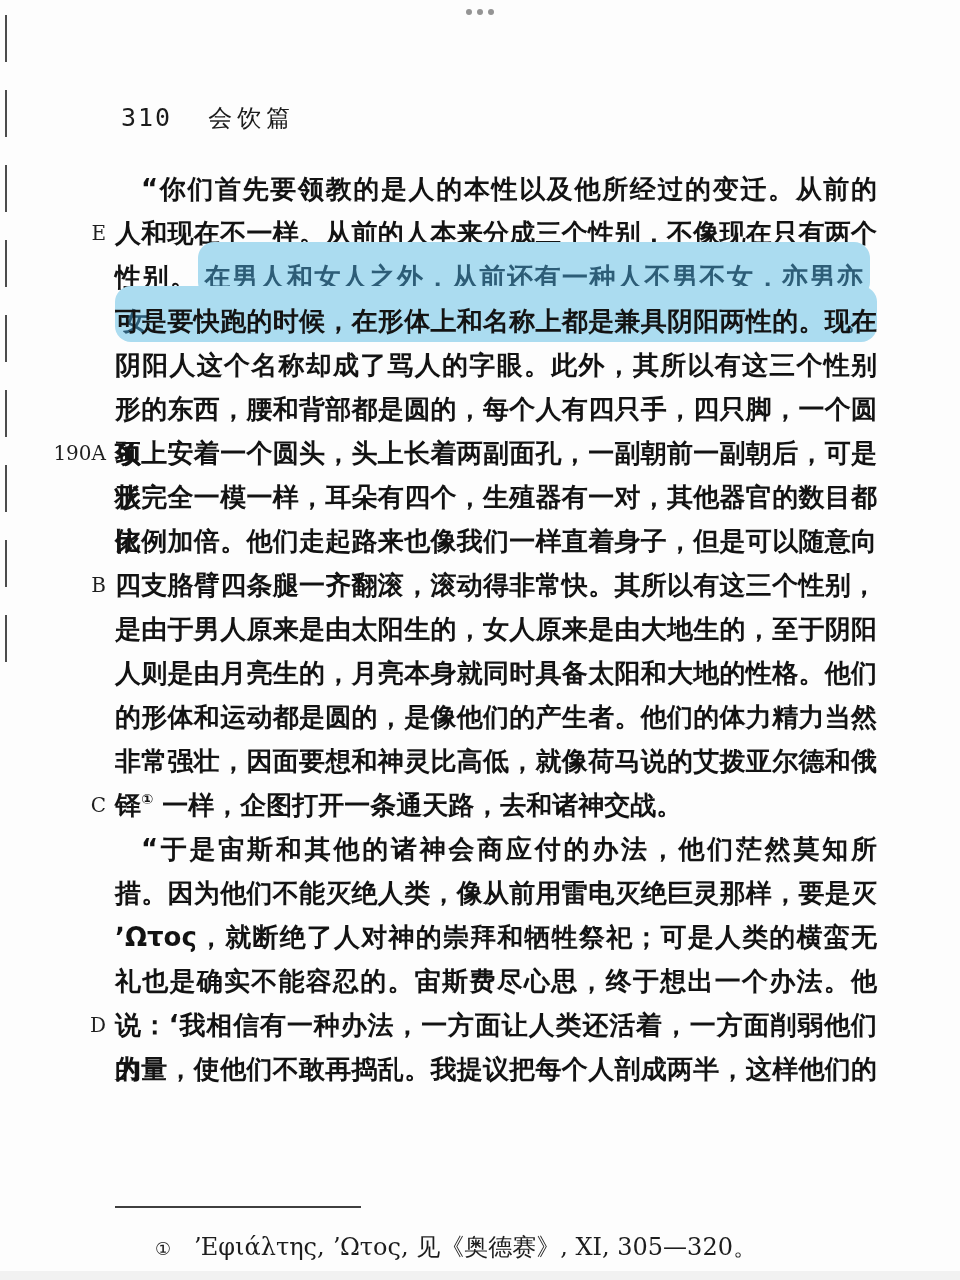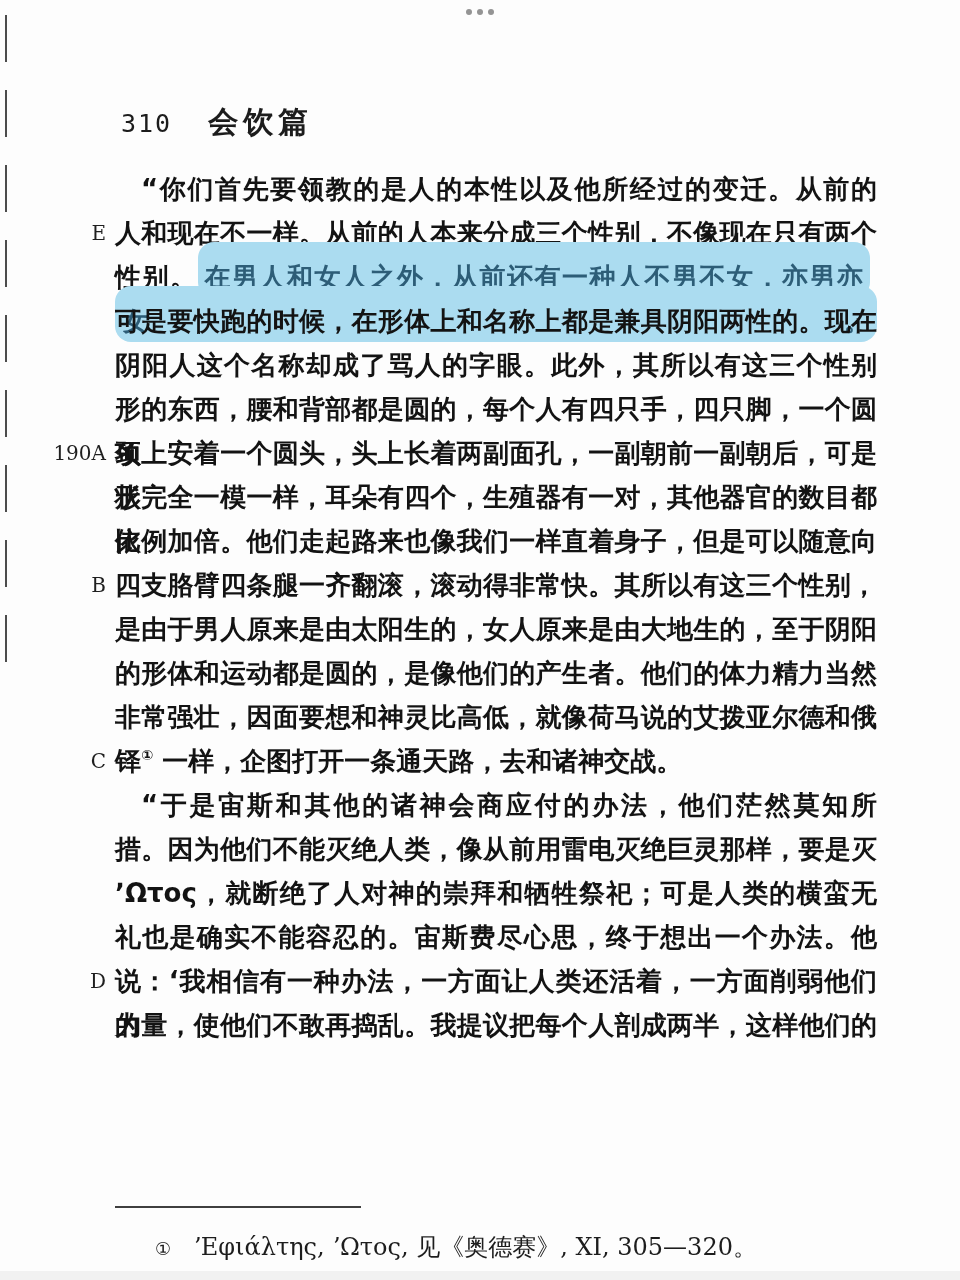--- a/index.html
+++ b/index.html
@@ -23,21 +23,21 @@
     position:absolute;left:5px;top:15px;width:2px;height:653px;
     background:repeating-linear-gradient(to bottom,#4c4c4c 0 47px,transparent 47px 75px);
   }
   
   .header{
     position:absolute;left:121px;top:102px;
     display:flex;align-items:baseline;gap:36px;
     color:#1c1c1c;
   }
   .pagenum{font-size:25px;letter-spacing:2px;font-family:"DejaVu Sans Mono",monospace;}
-  .booktitle{font-size:30px;font-weight:bold;letter-spacing:5px;}
+  .booktitle{font-size:24px;font-weight:normal;letter-spacing:5px;}
   
   .bodytext{
     position:absolute;left:115px;top:167px;width:762px;
     color:#131313;
   }
   .line{
     position:relative;height:44px;line-height:44px;
     font-size:26px;font-weight:600;
     text-align:justify;text-align-last:justify;
   }
@@ -102,20 +102,21 @@
       <div class="line"><span class="mlabel">E</span><span class="run">人和现在不一样。从前的人本来分成三个性别，不像现在只有两个</span></div>
       <div class="line"><span class="run">性别。</span><span class="hl">在男人和女人之外，从前还有一种人不男不女，亦男亦女。</span></div>
       <div class="line"><span class="run">可是要快跑的时候，在形体上和名称上都是兼具阴阳两性的。现在</span></div>
       <div class="line"><span class="run">阴阳人这个名称却成了骂人的字眼。此外，其所以有这三个性别</span></div>
       <div class="line"><span class="run">形的东西，腰和背部都是圆的，每个人有四只手，四只脚，一个圆颈</span></div>
       <div class="line"><span class="mlabel">190A</span><span class="run">项上安着一个圆头，头上长着两副面孔，一副朝前一副朝后，可是形</span></div>
       <div class="line"><span class="run">状完全一模一样，耳朵有四个，生殖器有一对，其他器官的数目都依</span></div>
       <div class="line"><span class="run">比例加倍。他们走起路来也像我们一样直着身子，但是可以随意向</span></div>
       <div class="line"><span class="mlabel">B</span><span class="run">四支胳臂四条腿一齐翻滚，滚动得非常快。其所以有这三个性别，</span></div>
       <div class="line"><span class="run">是由于男人原来是由太阳生的，女人原来是由大地生的，至于阴阳</span></div>
+      <div class="line"><span class="run">人则是由月亮生的，月亮本身就同时具备太阳和大地的性格。他们</span></div>
       <div class="line"><span class="run">的形体和运动都是圆的，是像他们的产生者。他们的体力精力当然</span></div>
       <div class="line"><span class="run">非常强壮，因面要想和神灵比高低，就像荷马说的艾拨亚尔德和俄</span></div>
       <div class="line short"><span class="mlabel">C</span><span class="run">铎</span><span class="sup">①</span><span class="run"> 一样，企图打开一条通天路，去和诸神交战。</span></div>
       <div class="line indent"><span class="run">“于是宙斯和其他的诸神会商应付的办法，他们茫然莫知所</span></div>
       <div class="line"><span class="run">措。因为他们不能灭绝人类，像从前用雷电灭绝巨灵那样，要是灭</span></div>
       <div class="line"><span class="run">ʼΩτος，就断绝了人对神的崇拜和牺牲祭祀；可是人类的横蛮无</span></div>
       <div class="line"><span class="run">礼也是确实不能容忍的。宙斯费尽心思，终于想出一个办法。他</span></div>
       <div class="line"><span class="mlabel">D</span><span class="run">说：‘我相信有一种办法，一方面让人类还活着，一方面削弱他们的</span></div>
       <div class="line"><span class="run">力量，使他们不敢再捣乱。我提议把每个人剖成两半，这样他们的</span></div>
     </div>

